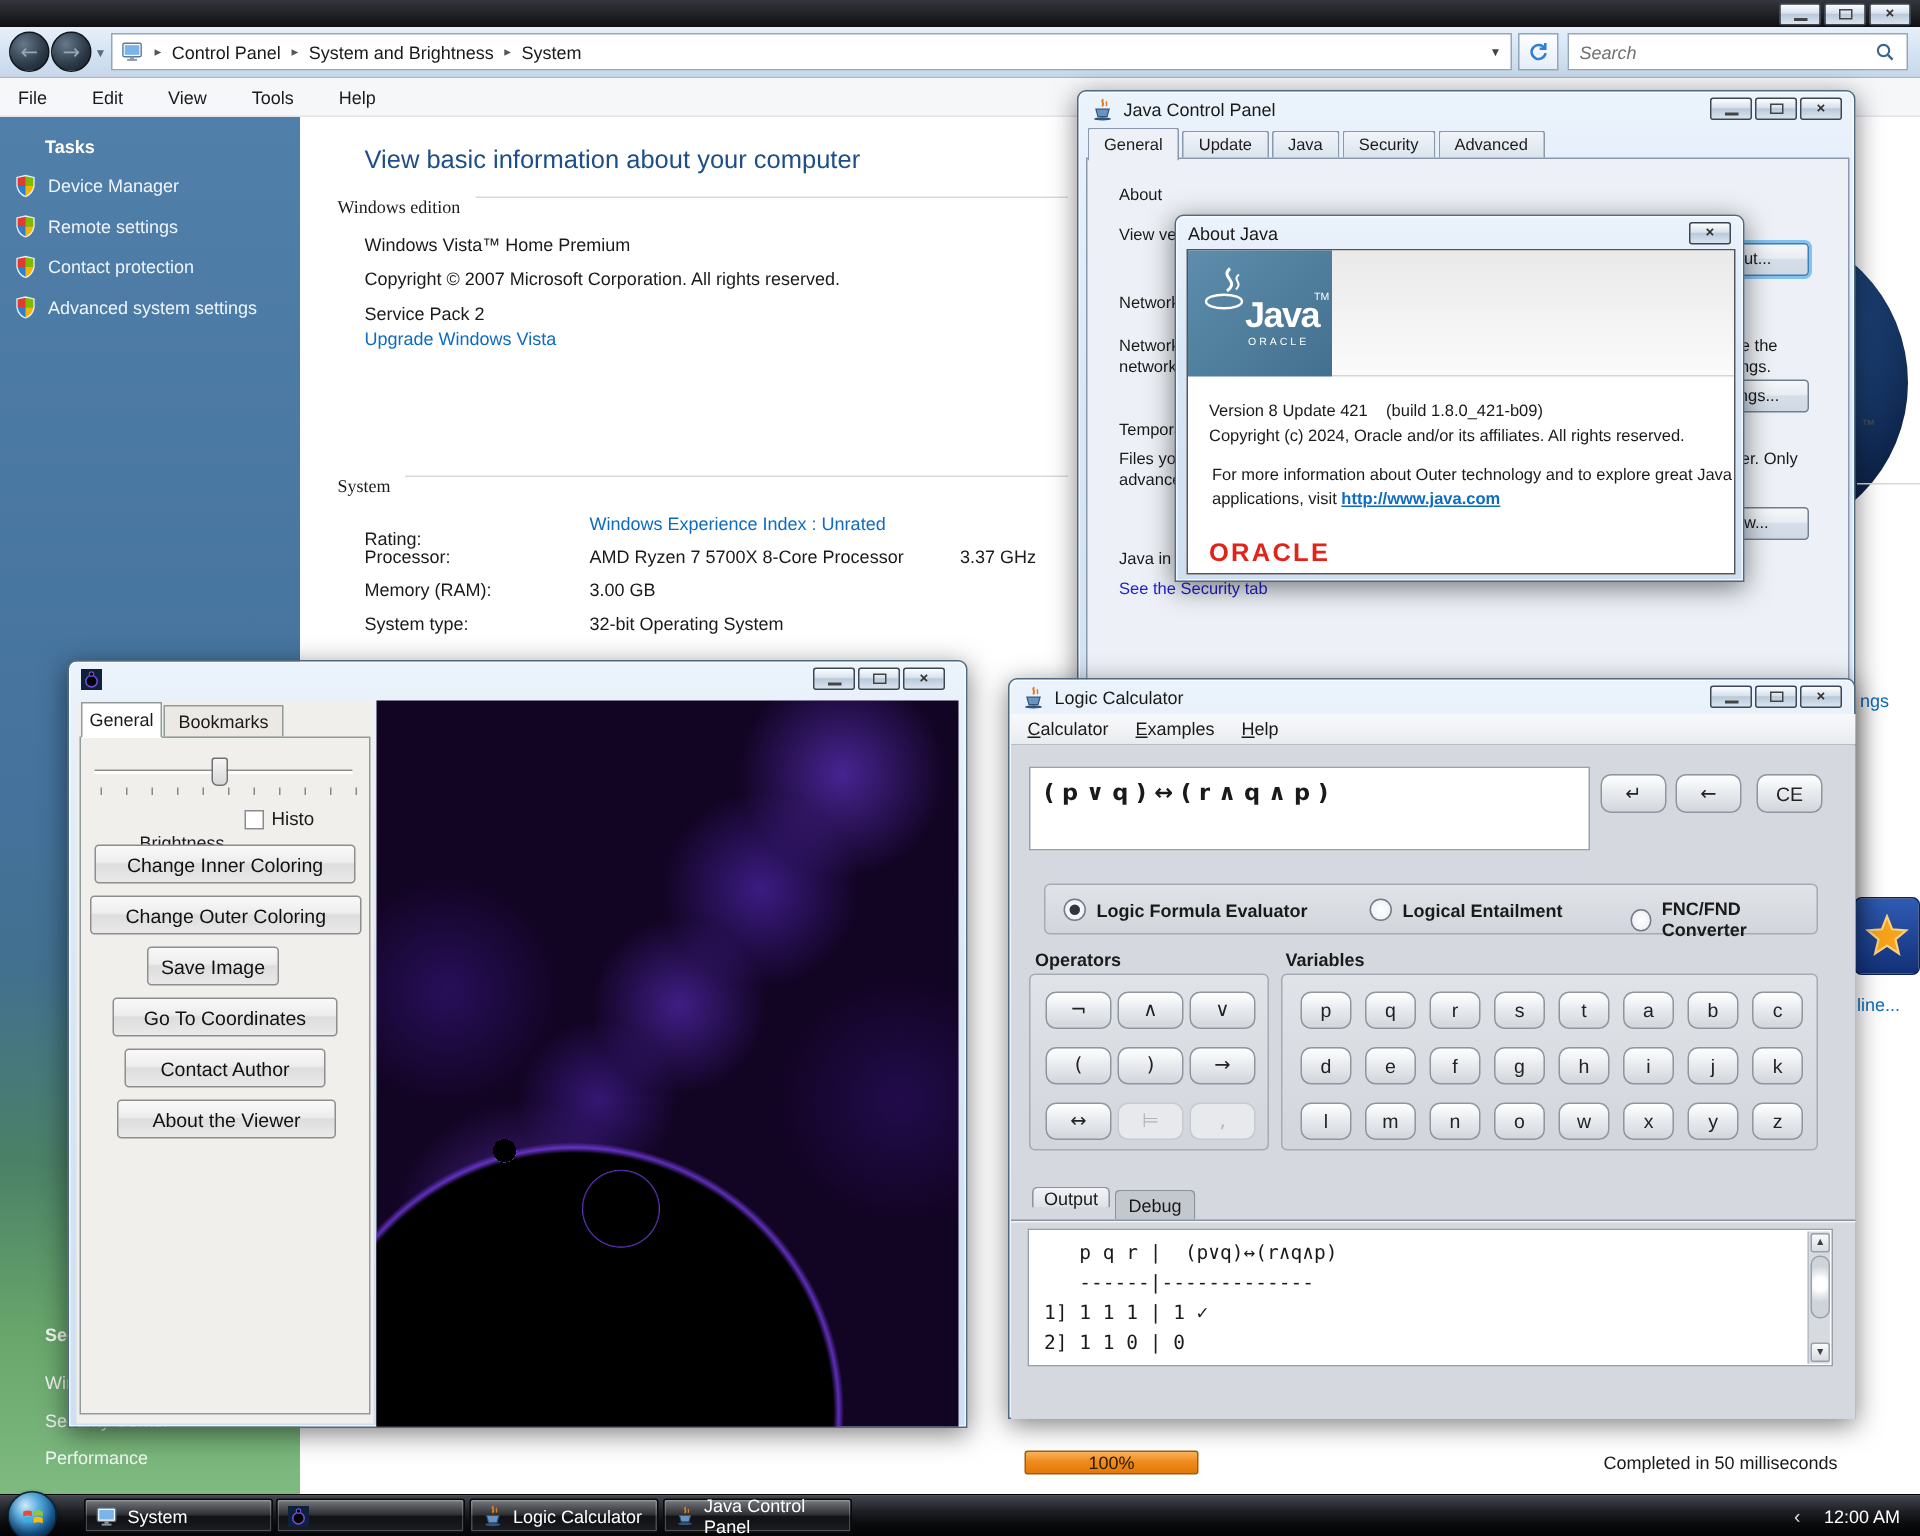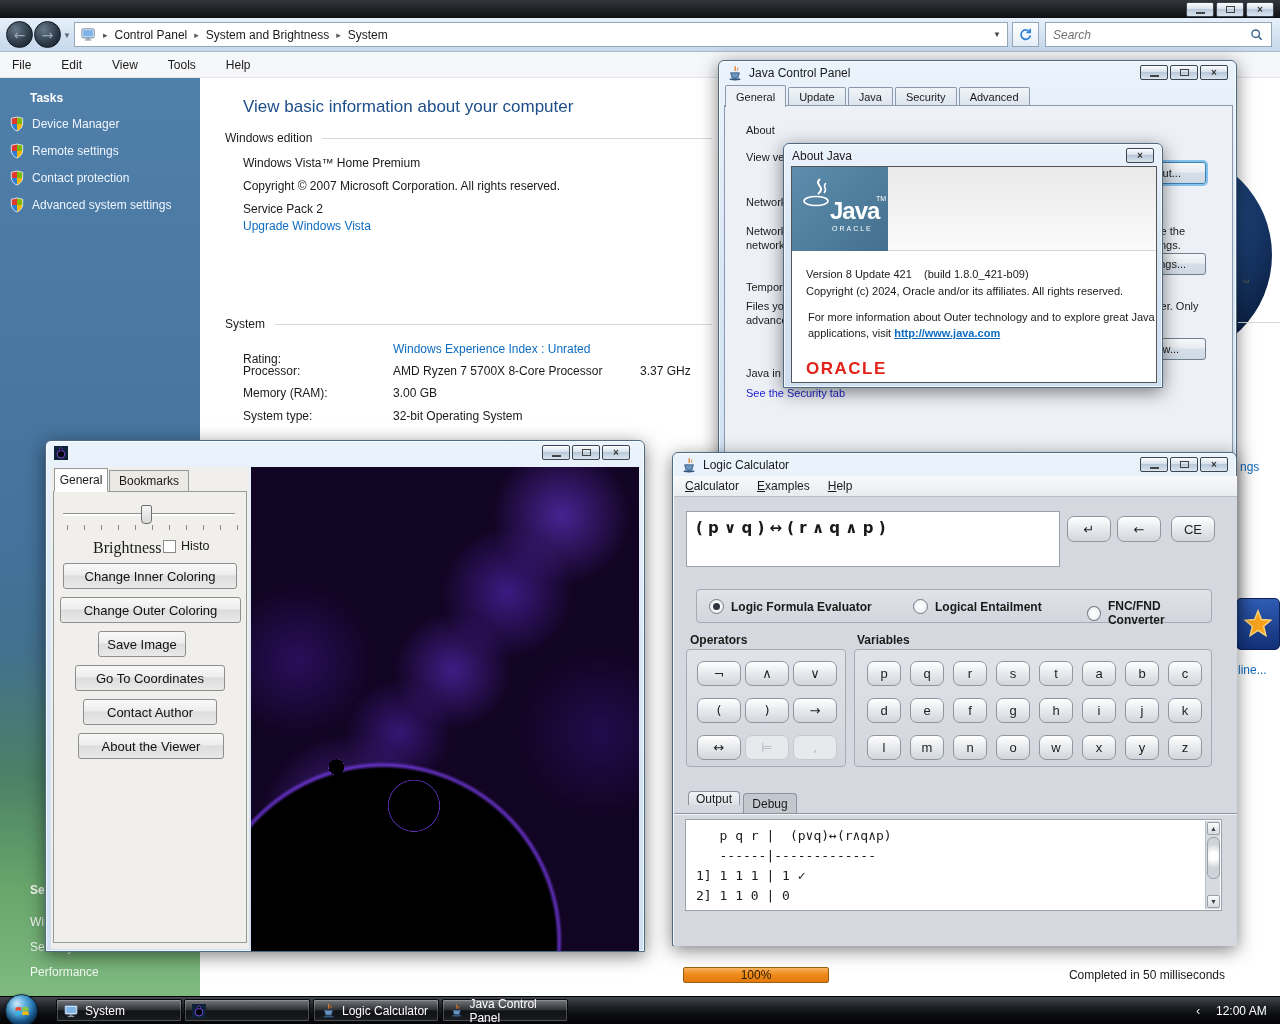--- a/index.html
+++ b/index.html
@@ -31,21 +31,21 @@
   .searchtext { font-style:italic; color:#707070; }
   .x-menubar { background:#f6f7f9; border-bottom:1px solid #e2e4e8; display:flex; align-items:center; gap:30px; padding-left:12px; }
 
   
   .sidebar { background:linear-gradient(180deg,#507fa9 0%,#44729c 50%,#42708f 62%,#4b8166 76%,#67a56b 88%,#7fbb81 100%); color:#fff; }
   .sb-item { position:absolute; left:10px; display:flex; align-items:center; gap:8px; color:#eef5fd; }
   .sb-see { color:#f2f8f2; }
 
   
   .page-title { font-size:17px; color:#1d4e89; }
-  .sechead { display:flex; align-items:center; gap:10px; }
+  .sechead { display:flex; gap:10px;font-family:Liberation Serif, serif; }
   .sechead .rule { flex:1; border-top:1px solid #d9d9d9; }
   .link { color:#0d6cc0; }
   .hairline { border-top:1px solid #d9d9d9; }
 
   
   .aero { position:absolute; border:1px solid #4e6982; border-radius:6px 6px 0 0;
           background:linear-gradient(180deg,#ebf3fc 0%,#d8e6f5 40%,#cfdff1 100%);
           box-shadow:0 4px 18px rgba(0,0,0,.5), inset 0 0 0 1px rgba(255,255,255,.7); }
   .tbar { position:absolute; left:0; top:0; right:0; height:23px; display:flex; align-items:center; gap:6px; padding:0 8px; font-size:12px; color:#1a1a1a; }
   .tbar .xbtns { margin-left:auto; }
@@ -419,21 +419,21 @@
       <div class="tick" style="left:33px;top:58px;"></div>
       <div class="tick" style="left:50px;top:58px;"></div>
       <div class="tick" style="left:67px;top:58px;"></div>
       <div class="tick" style="left:84px;top:58px;"></div>
       <div class="tick" style="left:101px;top:58px;"></div>
       <div class="tick" style="left:118px;top:58px;"></div>
       <div class="tick" style="left:135px;top:58px;"></div>
       <div class="tick" style="left:152px;top:58px;"></div>
       <div class="tick" style="left:169px;top:58px;"></div>
       <div class="tick" style="left:186px;top:58px;"></div>
-      <div class="abs" style="left:42px;top:72px;font-size:16px;font-family:Liberation Serif, serif;">Brightness</div>
+      <div class="abs" style="left:42px;top:88px;font-size:12px;">Brightness</div>
       <div class="cb" style="left:112px;top:73px;"></div>
       <div class="abs" style="left:130px;top:72px;font-size:12.5px;">Histo</div>
       <div class="cbtn" style="left:12px;top:96px;width:174px;">Change Inner Coloring</div>
       <div class="cbtn" style="left:9px;top:130px;width:181px;">Change Outer Coloring</div>
       <div class="cbtn" style="left:47px;top:164px;width:88px;">Save Image</div>
       <div class="cbtn" style="left:24px;top:198px;width:150px;">Go To Coordinates</div>
       <div class="cbtn" style="left:32px;top:232px;width:134px;">Contact Author</div>
       <div class="cbtn" style="left:27px;top:266px;width:146px;">About the Viewer</div>
     </div>
     <div class="fv-canvas"></div>
@@ -534,21 +534,21 @@
 <span>   ------|-------------</span>
 <span>1] 1 1 1 | 1 ✓</span>
 <span>2] 1 1 0 | 0</span></pre>
         <div class="sbar">
           <div class="sbtn" style="top:1px;">▲</div>
           <div class="sthumb"></div>
           <div class="sbtn" style="bottom:1px;">▼</div>
         </div>
       </div>
 
-      <div class="pbar" style="left:9px;top:470px;width:146px;height:16px;">100%</div>
+      <div class="pbar" style="left:9px;top:470px;width:116px;height:16px;">100%</div>
       <div class="abs" style="right:12px;top:471px;">Completed in 50 milliseconds</div>
     </div>
   </div>
 
   <div class="abs taskbar" style="left:0;top:996px;width:1280px;height:28px;">
     <div class="start-orb">
       <svg width="16" height="16">
           <use href="#sym-flag"></use>
         </svg>
     </div>

